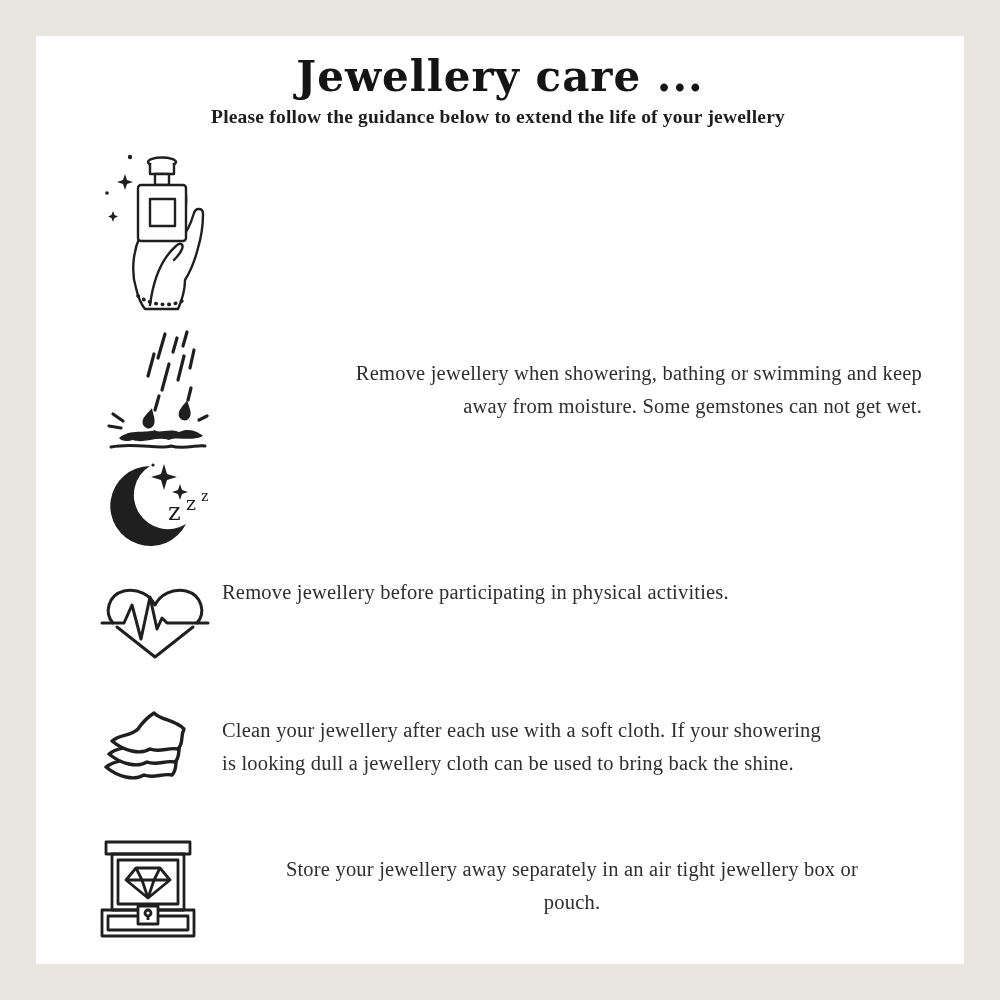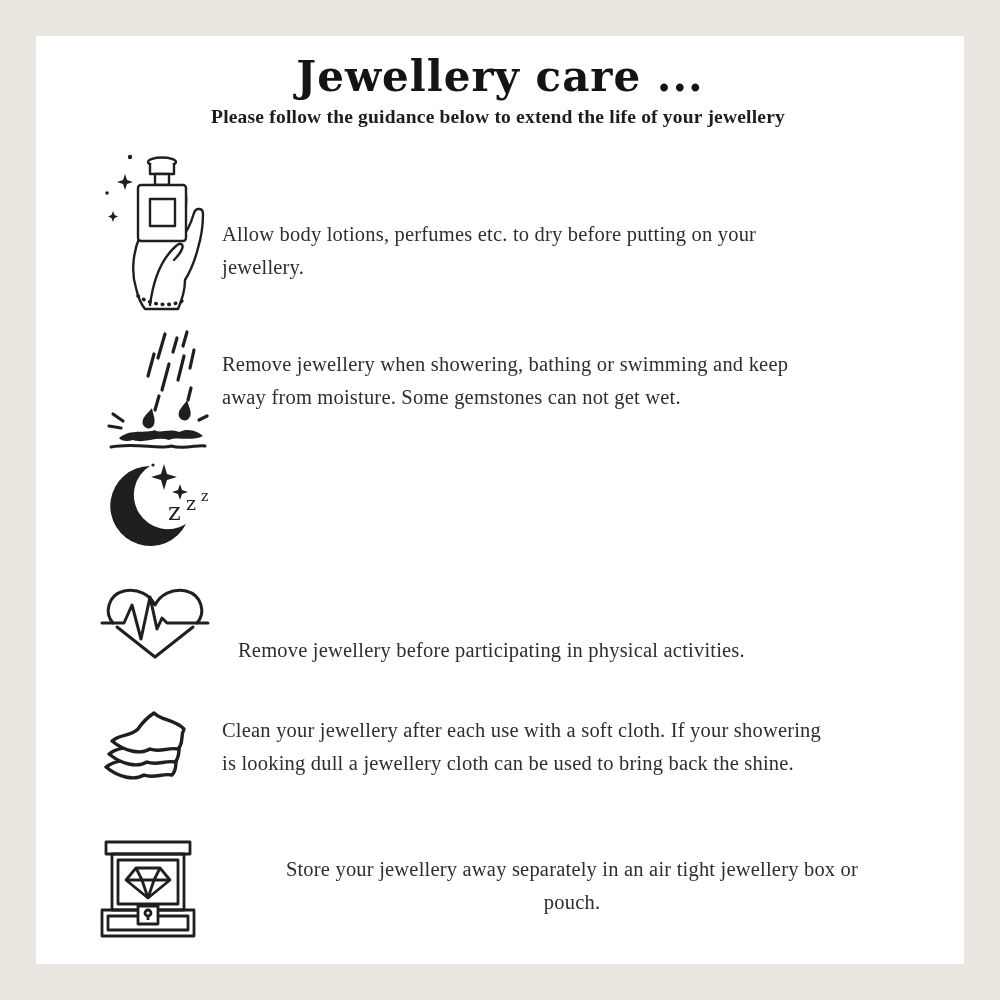--- a/index.html
+++ b/index.html
@@ -8,22 +8,22 @@
   .card { position:absolute; inset:36px; background:#ffffff; }
   .title { position:absolute; left:0; right:0; top:16px; text-align:center;
            font-family:"DejaVu Serif", serif; font-weight:700;
            font-size:42px; color:#141414; letter-spacing:1px; }
   .subtitle { position:absolute; left:0; right:4px; top:70px; text-align:center;
               font-size:19.5px; font-weight:600; color:#1d1d1d; letter-spacing:.2px; }
   .icon-box { position:absolute; }
   .icon-box svg { width:100%; height:100%; display:block; }
   .care-text { position:absolute; left:186px; width:700px; font-size:20.5px;
                line-height:33px; color:#2e2e2e; white-space:pre-line; letter-spacing:.2px; }
-  .t1 { top:182px; } .t2 { top:312px; } .t3 { top:462px; }
-  .t4 { top:598px;margin-left:16px; } .t5 { top:678px; } .t6 { top:817px;text-align:center; }
+  .t1 { top:182px; } .t2 { top:321px;text-align:right; } .t3 { top:462px; }
+  .t4 { top:540px; } .t5 { top:678px; } .t6 { top:817px;text-align:center; }
   .i1 { left:64px;  top:114px; width:105px; height:162px; }
   .i2 { left:63px;  top:292px; width:114px; height:122px; }
   .i3 { left:72px;  top:426px; width:110px; height:85px; }
   .i4 { left:64px;  top:549px; width:110px; height:75px; }
   .i5 { left:62px;  top:669px; width:100px; height:88px; }
   .i6 { left:62px;  top:800px; width:100px; height:102px; }
   .zch { font-family:"DejaVu Serif", serif; fill:#1f1f1f; }
 </style>
 </head>
 <body>
@@ -46,22 +46,20 @@
         <rect x="50" y="49" width="25" height="27"></rect>
       </g>
       <g fill="#1f1f1f" stroke="none">
         <circle cx="30" cy="7" r="2.2"></circle>
         <path d="M25,24 L27,30 L33,32 L27,34 L25,40 L23,34 L17,32 L23,30 Z"></path>
         <circle cx="7" cy="43" r="1.8"></circle>
         <path d="M13,61 L14.5,65 L18,66.5 L14.5,68 L13,72 L11.5,68 L8,66.5 L11.5,65 Z"></path>
       </g>
     </svg>
   </div>
-  <div class="care-text t1">Allow body lotions, perfumes etc. to dry before putting on your
-jewellery.</div>
 
   <div class="icon-box i2">
     <svg viewBox="0 0 114 122" xmlns="http://www.w3.org/2000/svg">
       <g stroke="#1f1f1f" stroke-width="3.2" stroke-linecap="round" fill="none">
         <path d="M66,6 L59,30"></path>
           <path d="M78,10 L74,24"></path>
           <path d="M88,4 L84,18"></path>
         <path d="M55,26 L49,48"></path>
           <path d="M70,36 L63,62"></path>
           <path d="M85,28 L79,52"></path>

